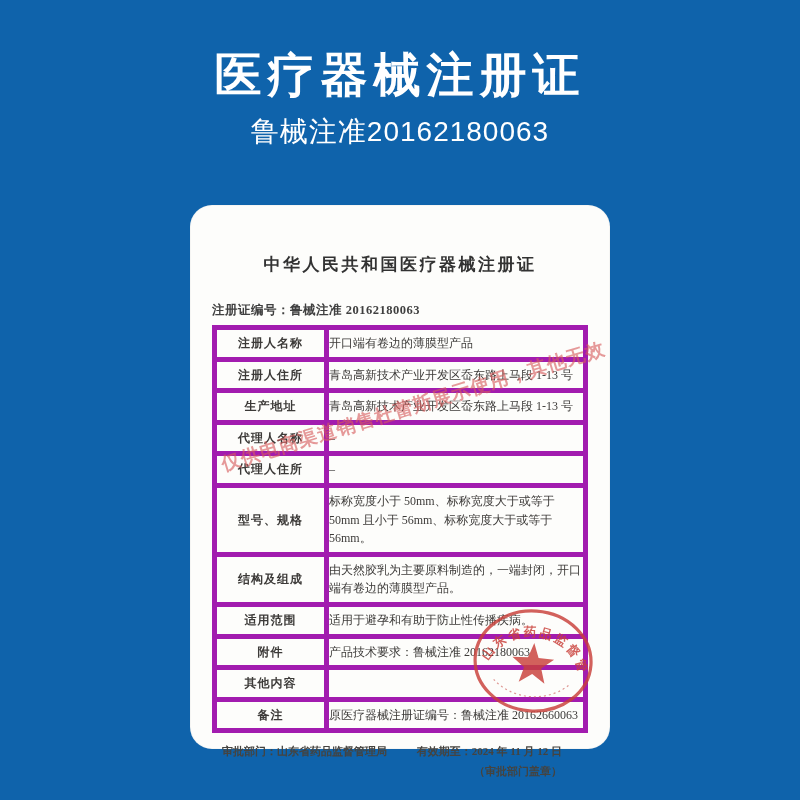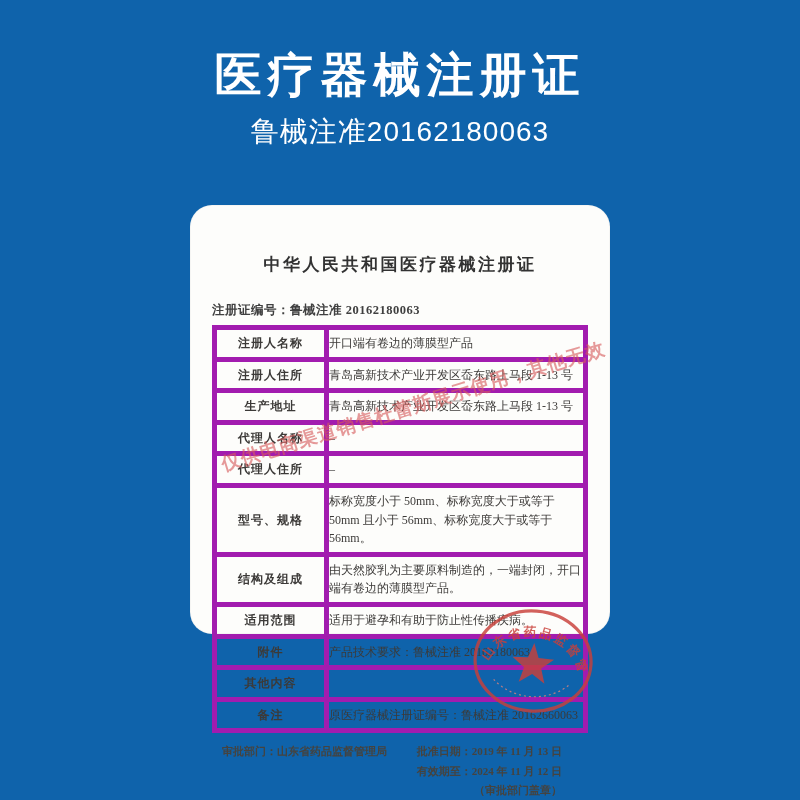--- a/index.html
+++ b/index.html
@@ -25,21 +25,21 @@
   .banner-subtitle {
     margin-top: 10px;
     font-size: 28px;
     font-weight: normal;
     letter-spacing: 1px;
   }
   
   .card {
     position: absolute;
     left: 190px; top: 205px;
-    width: 420px; height: 429px;
+    width: 420px; height: 544px;
     background: #fdfdfb;
     border-radius: 22px;
     padding: 34px 22px 0 22px;
     color: #3a3a3a;
     font-family: "Liberation Serif", "DejaVu Serif", serif;
     box-shadow: 0 0 0 1px rgba(0,0,0,0.03) inset;
   }
   .cert-title {
     text-align: center;
     font-size: 17px;
@@ -177,21 +177,20 @@
         <tr>
           <td class="label-cell">备注</td>
           <td class="value-cell">原医疗器械注册证编号：鲁械注准 20162660063</td>
         </tr>
       </tbody>
     </table>
 
     <div class="cert-footer">
       <div class="footer-left">审批部门：山东省药品监督管理局</div>
       <div class="footer-right">
-        <div>批准日期：2019 年 11 月 13 日</div>
         <div>有效期至：2024 年 11 月 12 日</div>
         <div class="seal-note">（审批部门盖章）</div>
       </div>
     </div>
 
   </div>
 
   <div class="watermark">仅供电商渠道销售杜蕾斯展示使用，其他无效</div>
 
   <svg class="stamp" width="126" height="112" viewBox="0 0 126 112">

